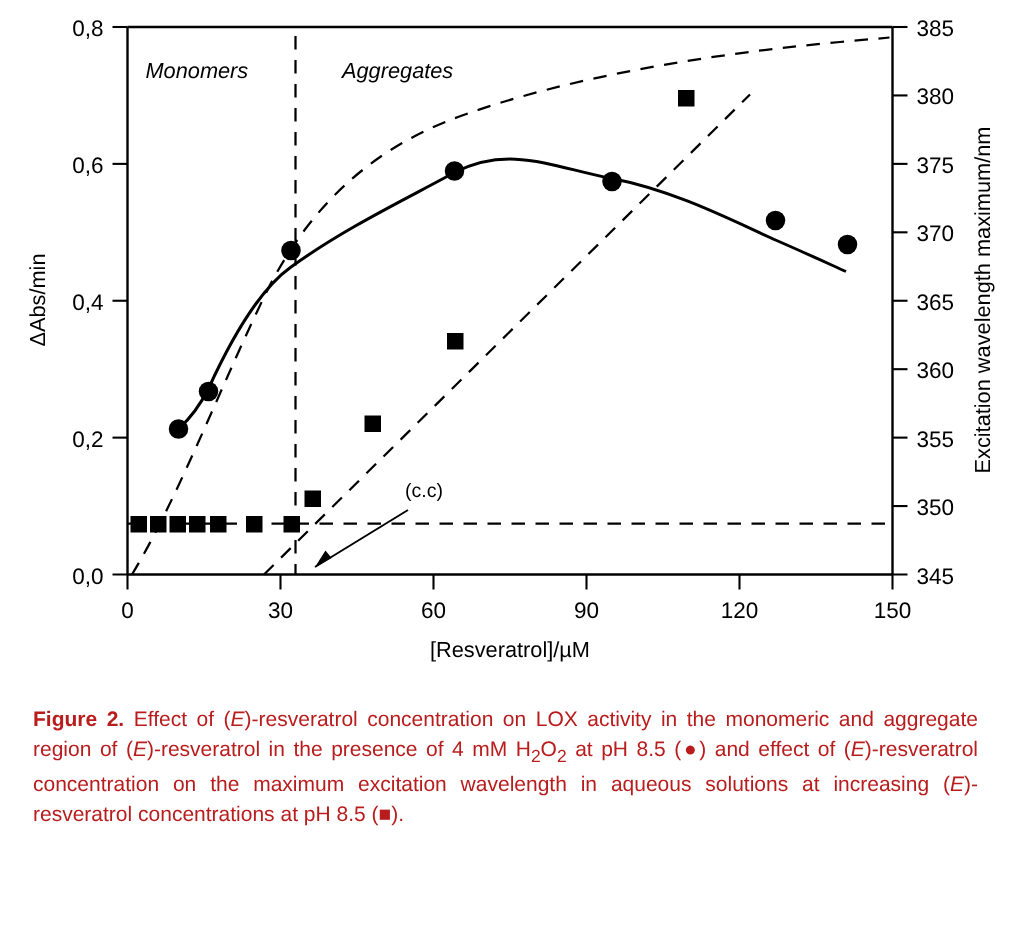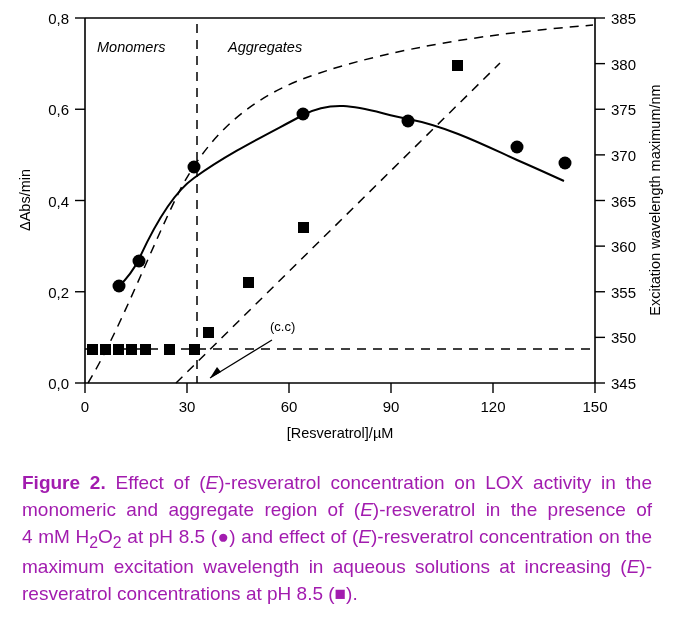--- a/index.html
+++ b/index.html
@@ -26,24 +26,24 @@
     left: 0;
     top: 0;
     width: 680px;
     height: 455px;
   }
   #caption {
     position: absolute;
     left: 22px;
     top: 470px;
     width: 630px;
-    font-size: 19px;
+    font-size: 14px;
     line-height: 1.42;
     text-align: justify;
-    color: #a21caf;
+    color: #b91c1c;
   }
   #caption .figlabel {
     font-weight: bold;
   }
   .ital { font-style: italic; }
   svg { display: block; }
   .axis-line { stroke: #000; stroke-width: 1.6; fill: none; }
   .tick { stroke: #000; stroke-width: 1.4; }
   .ticklabel { font-size: 15px; fill: #000; font-family: "Liberation Sans", sans-serif; }
   .axistitle { font-size: 14.5px; fill: #000; font-family: "Liberation Sans", sans-serif; }

